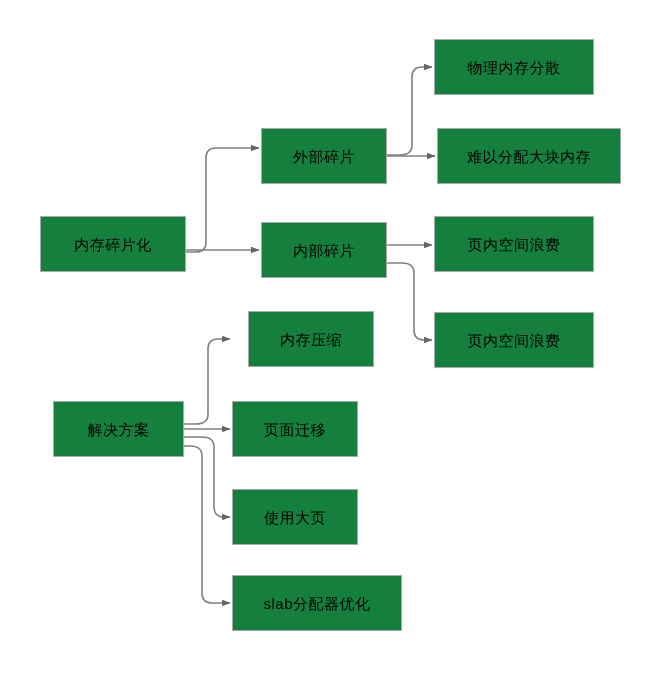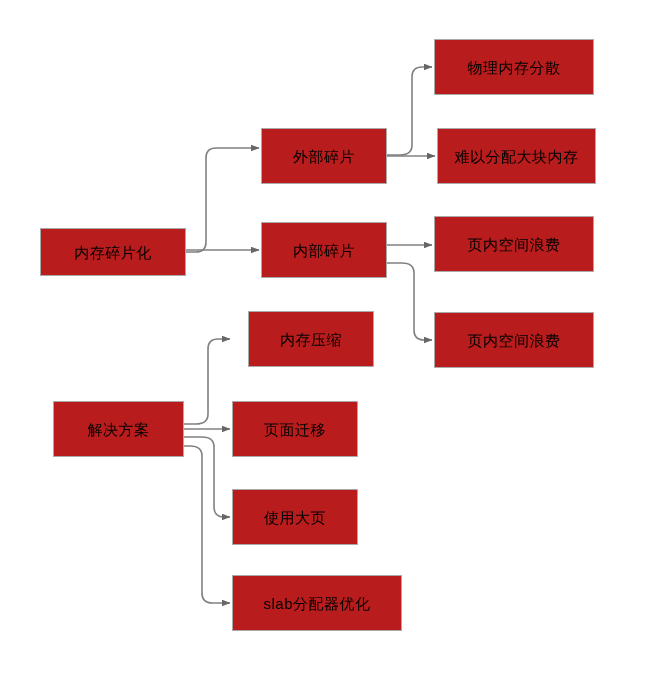--- a/index.html
+++ b/index.html
@@ -25,21 +25,21 @@
     position: absolute;
     left: 0;
     top: 0;
     width: 664px;
     height: 673px;
     pointer-events: none;
   }
   .node {
     position: absolute;
     box-sizing: border-box;
-    background: #b91c1c;
+    background: #15803d;
     border: 1px solid #a9a9a9;
     display: flex;
     align-items: center;
     justify-content: center;
     color: #000000;
     font-size: 15px;
     line-height: 1;
     letter-spacing: 0.5px;
     white-space: nowrap;
   }
@@ -76,37 +76,37 @@
       <path d="M184,424 L196,424 Q208,424 208,414 L208,349 Q208,339 218,339 L230,339"></path>
 
       <path d="M184,429 L230,429"></path>
 
       <path d="M184,437 L202,437 Q214,437 214,447 L214,507 Q214,517 224,517 L230,517"></path>
 
       <path d="M184,446 L190,446 Q202,446 202,456 L202,593 Q202,603 212,603 L230,603"></path>
     </g>
   </svg>
 
-  <div class="node" style="left:40px; top:228px; width:146px; height:48px;align-items:center;">
+  <div class="node" style="left:40px; top:216px; width:146px; height:56px;align-items:center;">
     <span class="node-label">内存碎片化</span>
   </div>
 
   <div class="node" style="left:261px; top:120px; width:126px; height:56px;margin-top:8px;">
     <span class="node-label">外部碎片</span>
   </div>
 
   <div class="node" style="left:261px; top:222px; width:126px; height:56px;">
     <span class="node-label">内部碎片</span>
   </div>
 
   <div class="node" style="left:434px; top:39px; width:160px; height:56px;">
     <span class="node-label">物理内存分散</span>
   </div>
 
-  <div class="node" style="left:437px; top:128px; width:159px; height:56px;">
+  <div class="node" style="left:437px; top:128px; width:184px; height:56px;">
     <span class="node-label">难以分配大块内存</span>
   </div>
 
   <div class="node" style="left:434px; top:216px; width:160px; height:56px;">
     <span class="node-label">页内空间浪费</span>
   </div>
 
   <div class="node" style="left:434px; top:312px; width:160px; height:56px;">
     <span class="node-label">页内空间浪费</span>
   </div>

